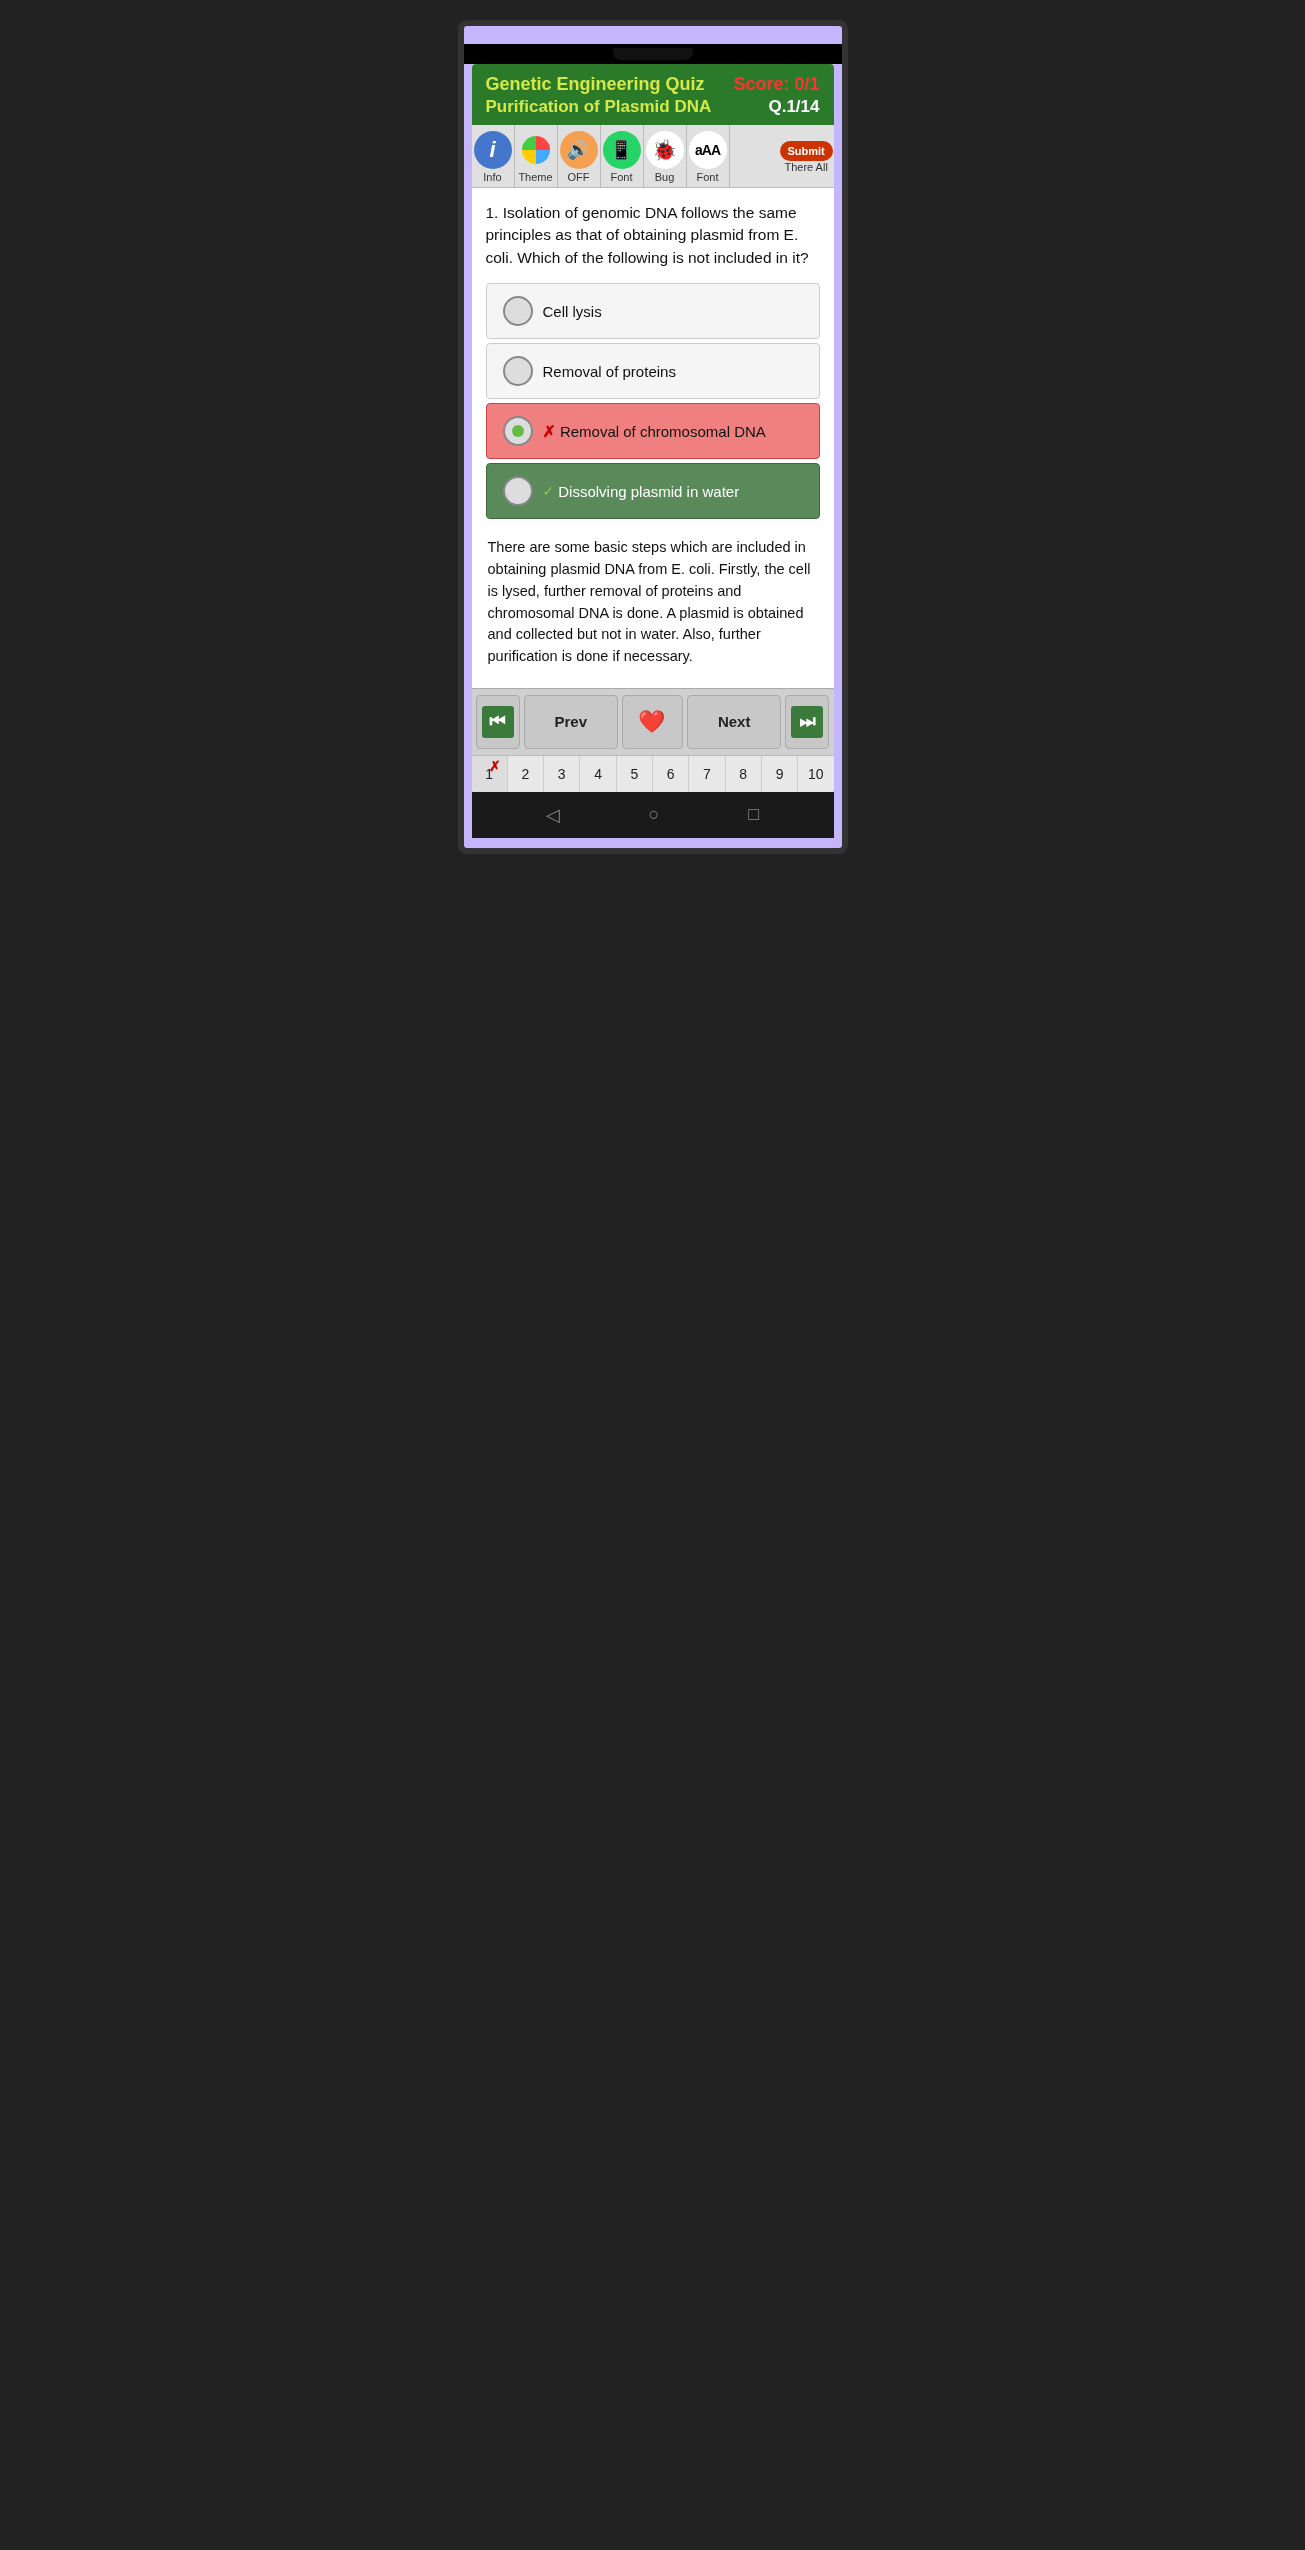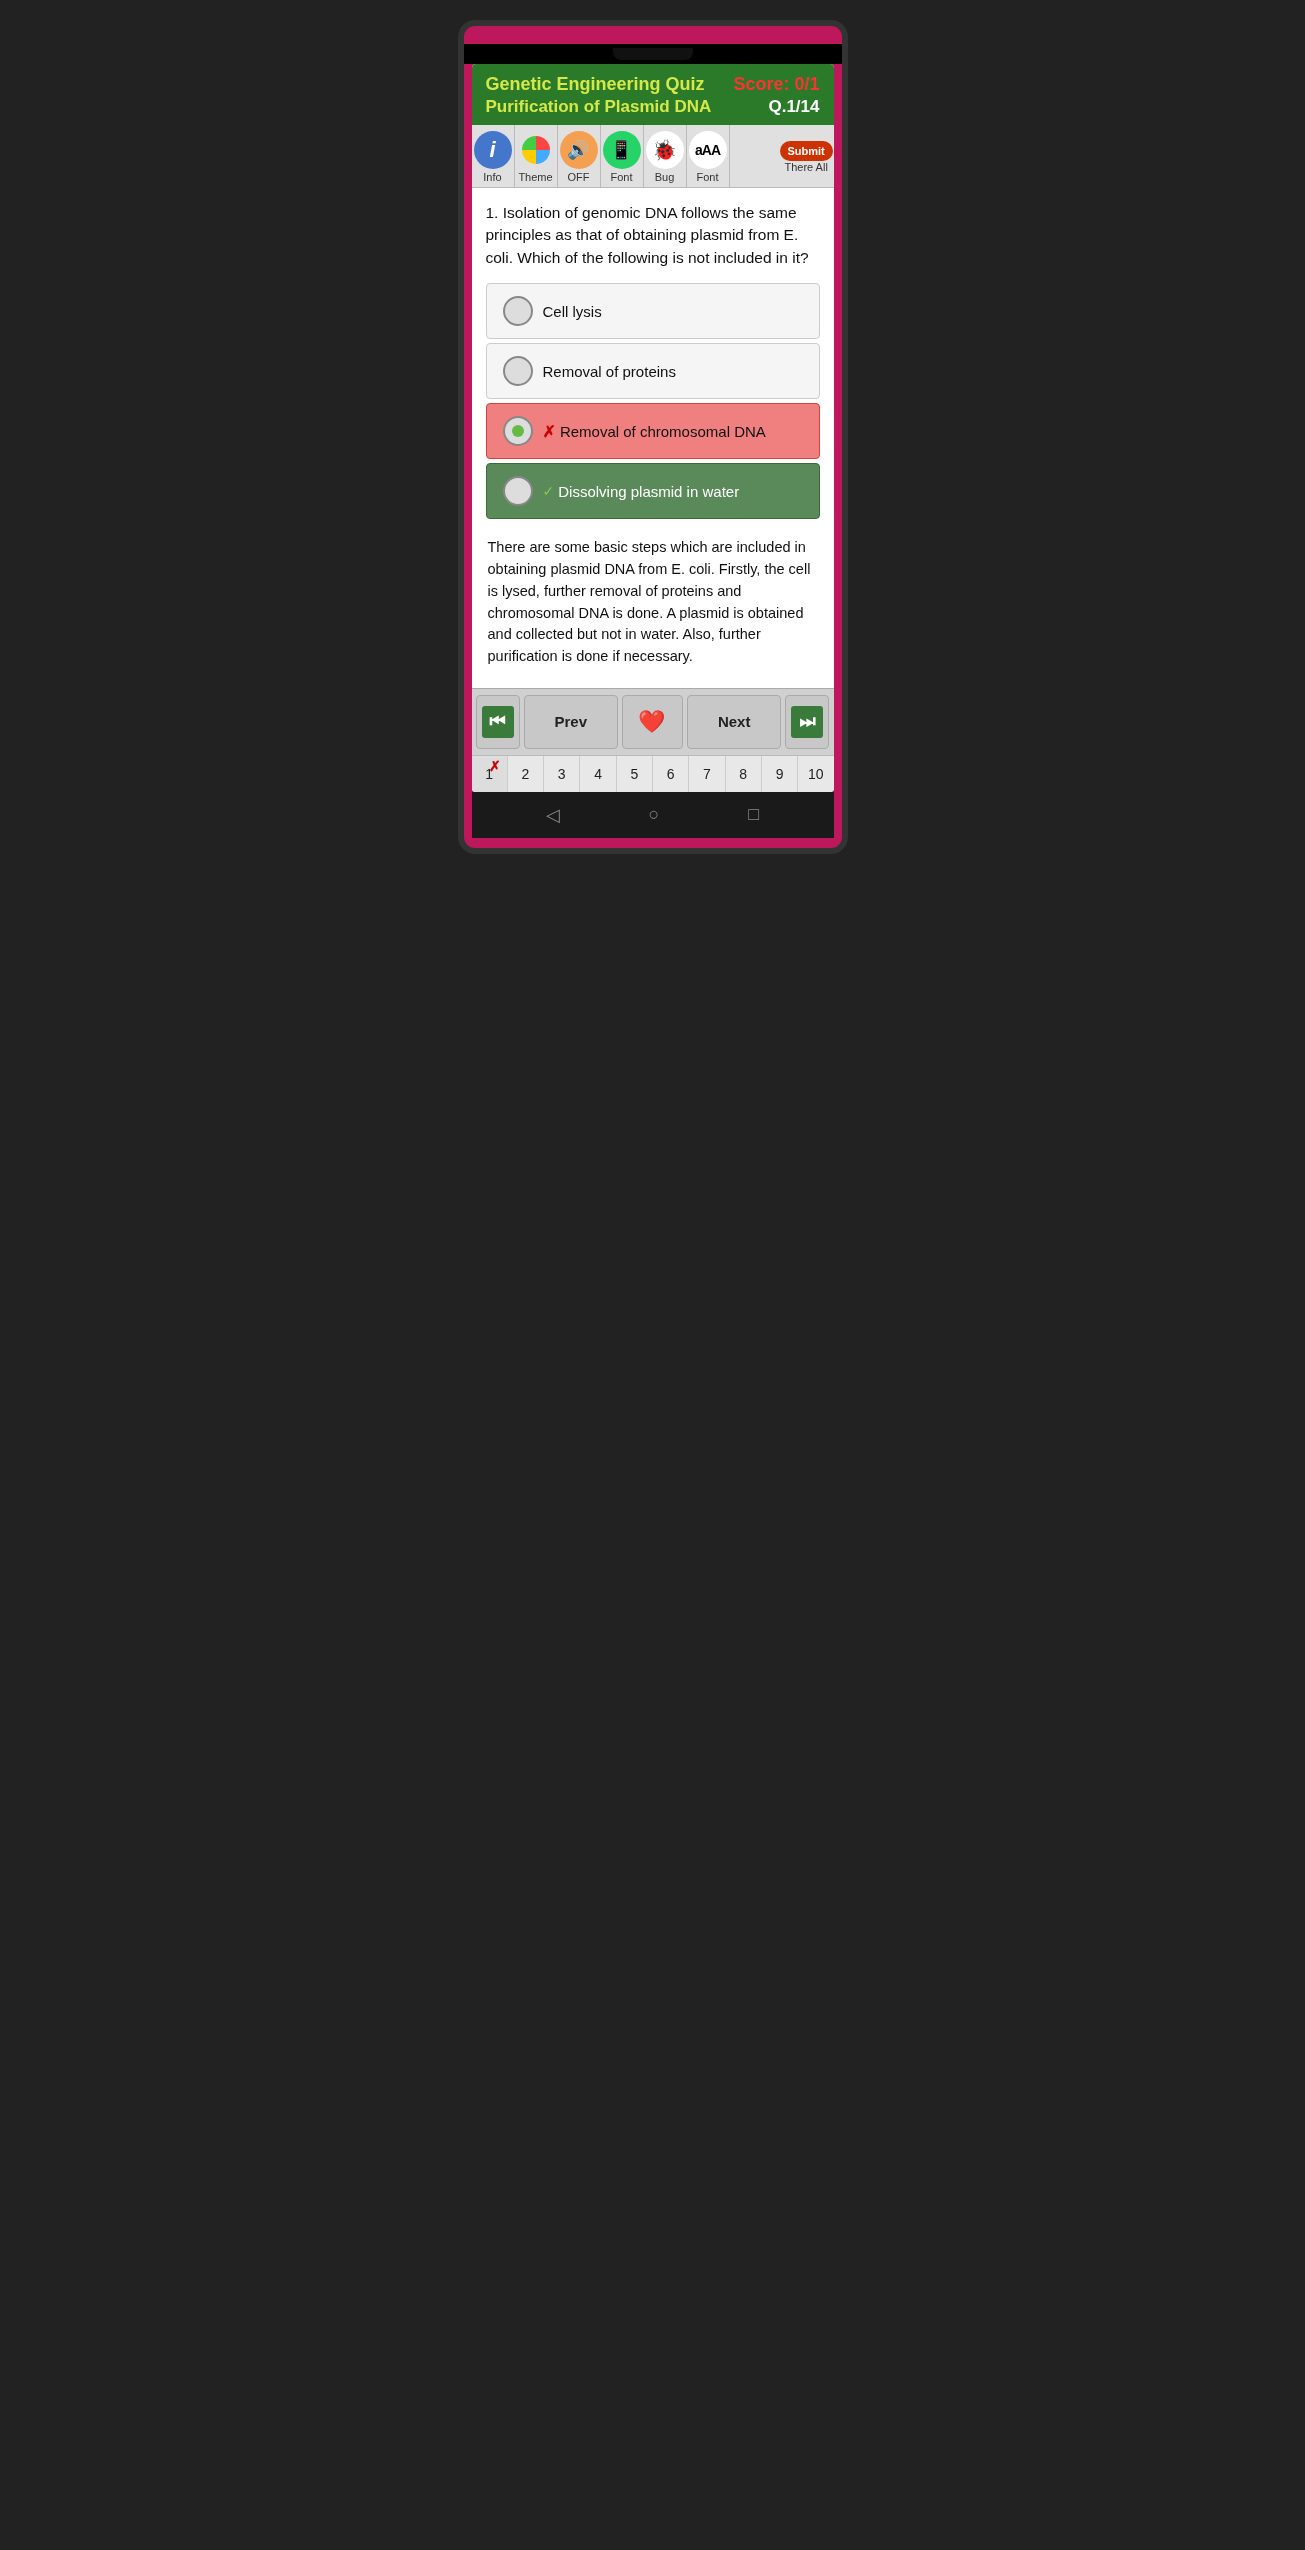--- a/index.html
+++ b/index.html
@@ -7,22 +7,22 @@
     body {
       background: #222;
       display: flex;
       justify-content: center;
       align-items: flex-start;
       min-height: 100vh;
       font-family: Arial, sans-serif;
     }
     .phone-frame {
       width: 390px;
-      background: #be185d;
-      border-radius: 17px;
+      background: #c4b5fd;
+      border-radius: 9px;
       overflow: hidden;
       margin: 20px auto;
       border: 6px solid #333;
       padding-top: 18px;
       padding-bottom: 10px;
     }
     .status-bar {
       height: 20px;
       background: #000;
       display: flex;

